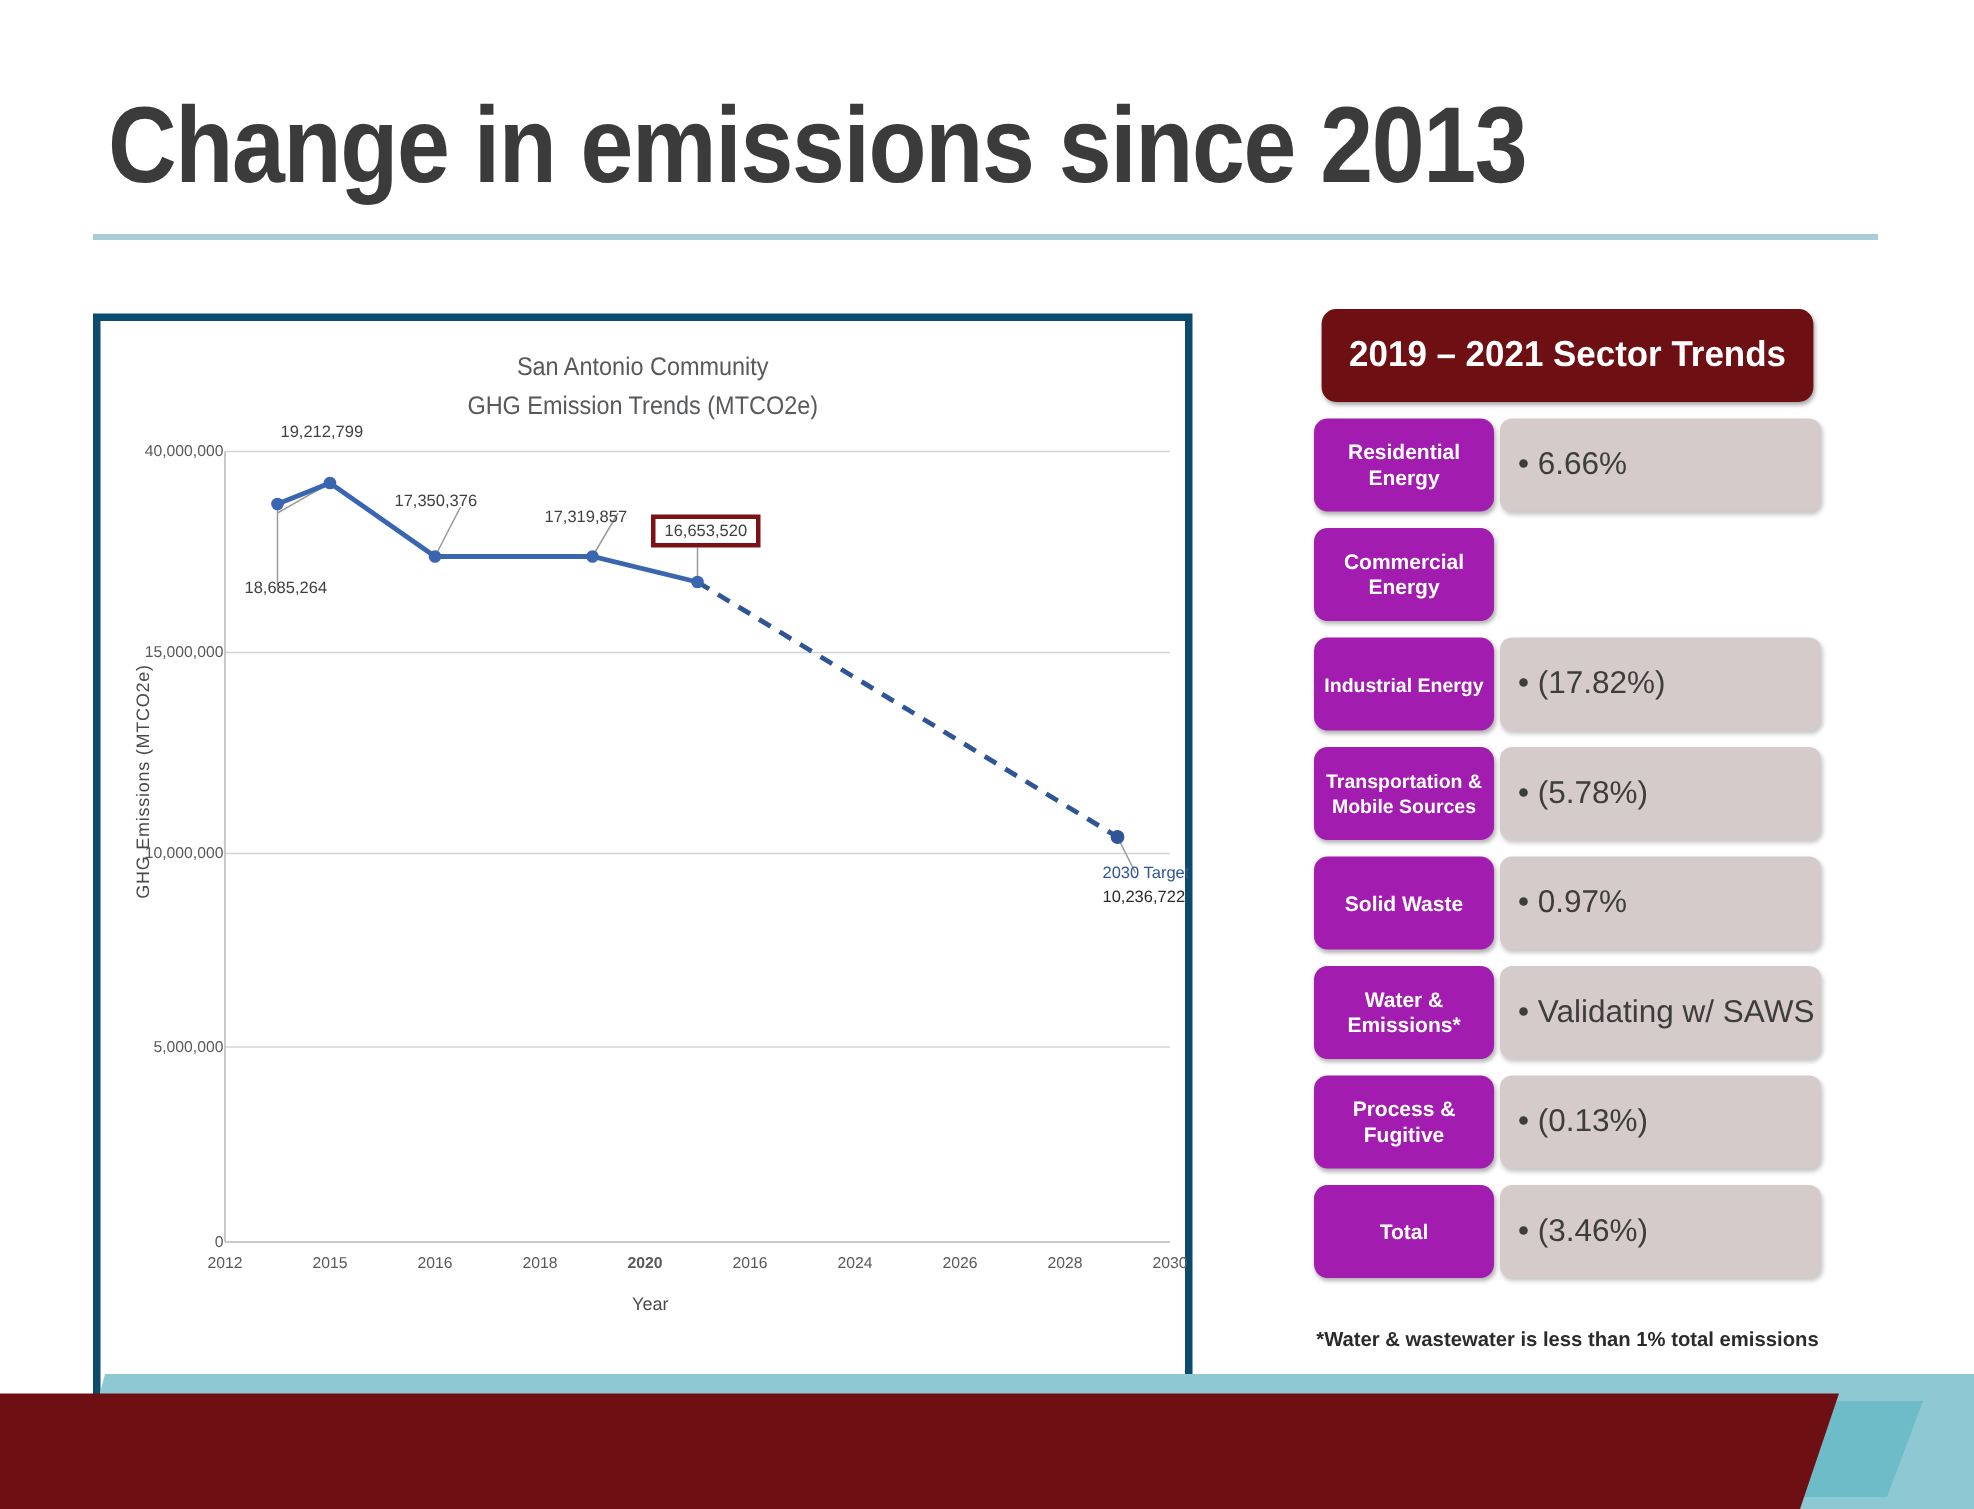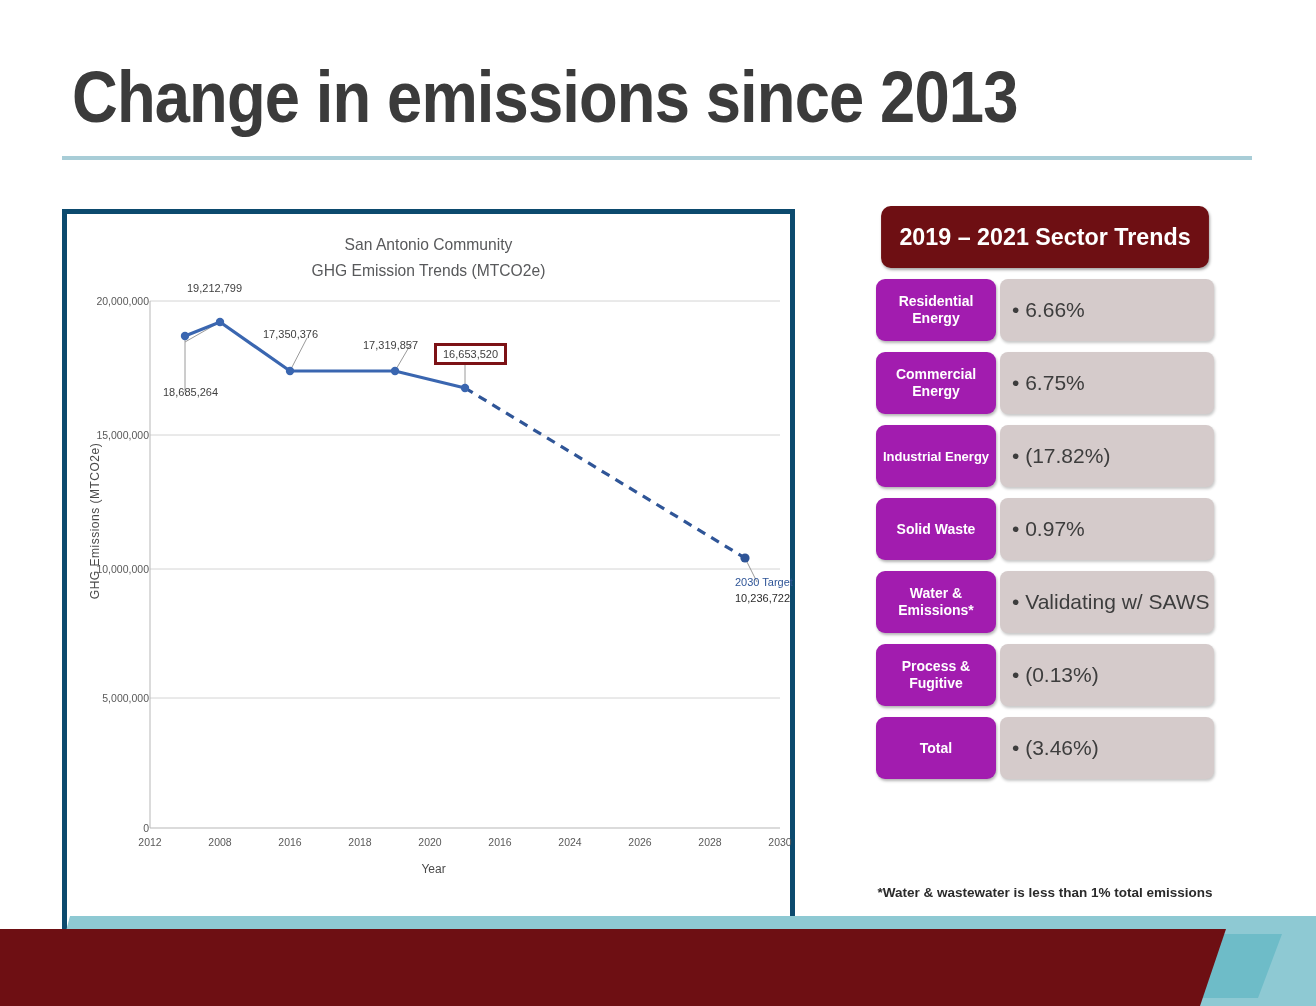--- a/index.html
+++ b/index.html
@@ -119,31 +119,31 @@
       <div>San Antonio Community</div>
       <div>GHG Emission Trends (MTCO2e)</div>
     </div>
 
     <div class="plot">
 
       <div class="ylabel">GHG Emissions  (MTCO2e)</div>
 
       <div class="xlabel">Year</div>
 
-      <div class="ytick" style="left:-8px; top:87px;">20,000,000</div>
+      <div class="ytick" style="left:-8px; top:87px;">40,000,000</div>
       <div class="ytick" style="left:-8px; top:221px;">15,000,000</div>
       <div class="ytick" style="left:-8px; top:355px;">10,000,000</div>
       <div class="ytick" style="left:-8px; top:484px;">5,000,000</div>
       <div class="ytick" style="left:-8px; top:614px;">0</div>
 
       <div class="xtick" style="left:83px;  top:622px;">2012</div>
-      <div class="xtick" style="left:153px; top:622px;">2008</div>
+      <div class="xtick" style="left:153px; top:622px;">2015</div>
       <div class="xtick" style="left:223px; top:622px;">2016</div>
       <div class="xtick" style="left:293px; top:622px;">2018</div>
-      <div class="xtick" style="left:363px; top:622px;">2020</div>
+      <div class="xtick" style="left:363px; top:622px;font-weight:bold;">2020</div>
       <div class="xtick" style="left:433px; top:622px;">2016</div>
       <div class="xtick" style="left:503px; top:622px;">2024</div>
       <div class="xtick" style="left:573px; top:622px;">2026</div>
       <div class="xtick" style="left:643px; top:622px;">2028</div>
       <div class="xtick" style="left:713px; top:622px;">2030</div>
 
       <svg width="733" height="676" style="position:absolute;left:0;top:0;">
 
         <line x1="83" y1="87" x2="713" y2="87" stroke="#d4d4d4" stroke-width="1"></line>
         <line x1="83" y1="221" x2="713" y2="221" stroke="#d4d4d4" stroke-width="1"></line>
@@ -188,28 +188,33 @@
       <div class="lbl">
         <span><span>Residential</span><br><span>Energy</span></span>
       </div>
       <div class="val">• 6.66%</div>
     </div>
 
     <div class="srow">
       <div class="lbl">
         <span><span>Commercial</span><br><span>Energy</span></span>
       </div>
-      <div class="val">• 6.75%</div>
     </div>
 
     <div class="srow">
       <div class="lbl small">Industrial Energy</div>
       <div class="val">• (17.82%)</div>
     </div>
 
+    <div class="srow">
+      <div class="lbl small">
+        <span><span>Transportation &amp;</span><br><span>Mobile Sources</span></span>
+      </div>
+      <div class="val">• (5.78%)</div>
+    </div>
 
     <div class="srow">
       <div class="lbl">Solid Waste</div>
       <div class="val">• 0.97%</div>
     </div>
 
     <div class="srow">
       <div class="lbl">
         <span><span>Water &amp;</span><br><span>Emissions*</span></span>
       </div>

